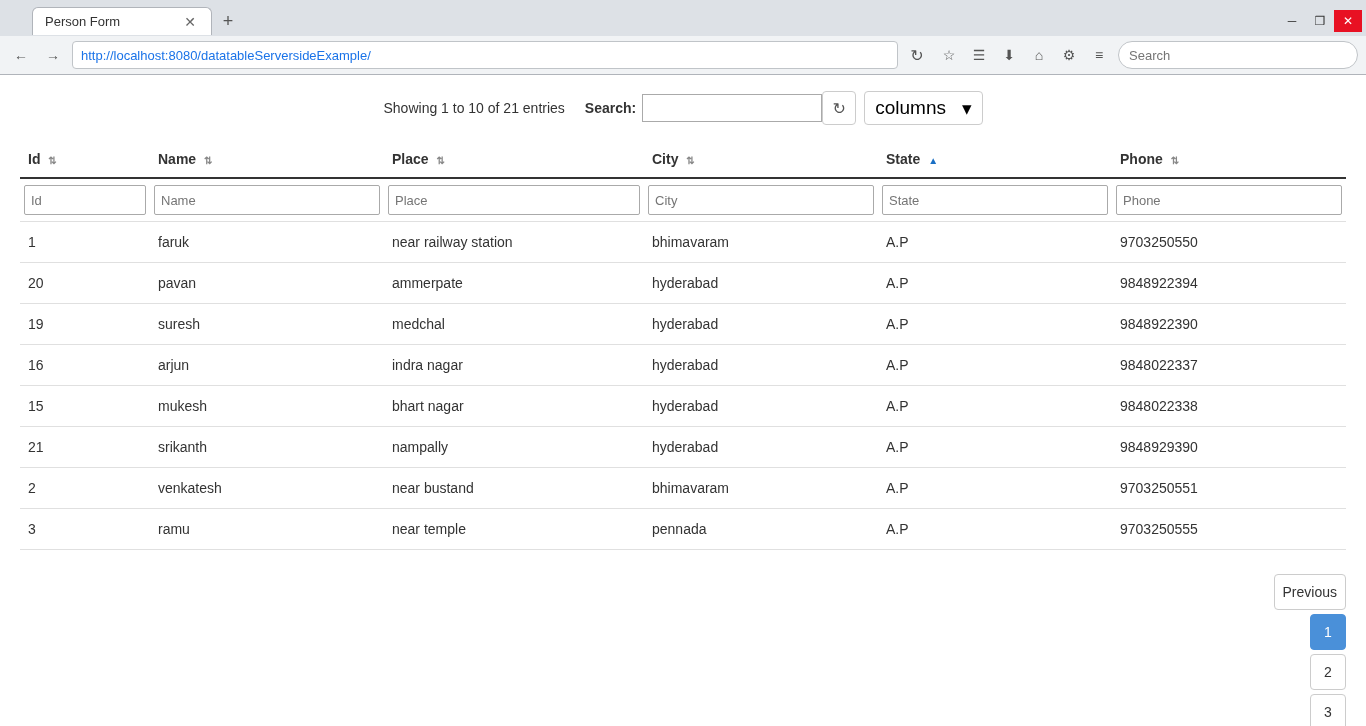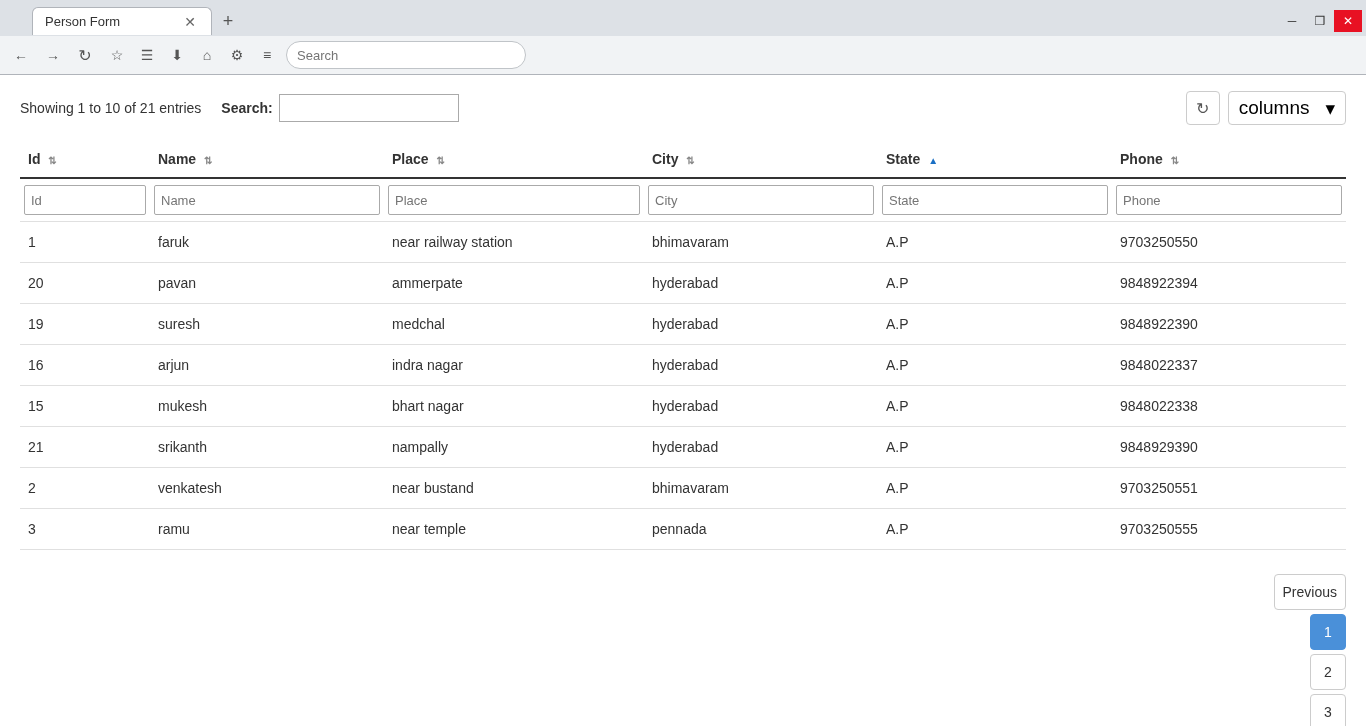--- a/index.html
+++ b/index.html
@@ -21,21 +21,21 @@
     .url-bar { flex: 1; height: 28px; border: 1px solid #c0c4c8; border-radius: 4px; padding: 0 8px; font-size: 13px; background: #fff; color: #1a73e8; }
     .refresh-btn { width: 26px; height: 26px; display: flex; align-items: center; justify-content: center; cursor: pointer; color: #555; font-size: 16px; }
     .search-bar { width: 240px; height: 28px; border: 1px solid #c0c4c8; border-radius: 14px; padding: 0 10px; font-size: 13px; background: #fff; }
     .addr-icons { display: flex; gap: 4px; align-items: center; }
     .addr-icon { width: 26px; height: 26px; display: flex; align-items: center; justify-content: center; cursor: pointer; color: #555; font-size: 14px; border-radius: 50%; }
 
     
     .page-content { padding: 16px 20px; }
 
     
-    .top-bar { display: flex; align-items: center; justify-content: space-between; margin-bottom: 16px; }
+    .top-bar { display: flex; align-items: center; justify-content: center; margin-bottom: 16px; }
     .search-label { font-weight: bold; margin-right: 6px; }
     .search-input { height: 28px; border: 1px solid #aaa; padding: 0 6px; font-size: 14px; width: 180px; }
     .top-actions { display: flex; align-items: center; gap: 8px; }
     .refresh-icon-btn { width: 34px; height: 34px; border: 1px solid #ccc; background: #fff; border-radius: 4px; display: flex; align-items: center; justify-content: center; cursor: pointer; font-size: 16px; color: #555; }
     .columns-btn { height: 34px; border: 1px solid #ccc; background: #fff; border-radius: 4px; padding: 0 10px; font-size: 19px; cursor: pointer; display: flex; align-items: center; gap: 16px; }
 
     
     .data-table { width: 100%; border-collapse: collapse; }
     .data-table th {
       text-align: left;
@@ -89,20 +89,21 @@
     <div class="window-controls">
       <button class="win-btn">─</button>
       <button class="win-btn">❒</button>
       <button class="win-btn close">✕</button>
     </div>
   </div>
 
   <div class="address-bar">
     <button class="nav-btn">←</button>
     <button class="nav-btn">→</button>
+    <input class="url-bar" type="text" value="http://localhost:8080/datatableServersideExample/" style="">
     <span class="refresh-btn">↻</span>
     <div class="addr-icons">
       <span class="addr-icon">☆</span>
       <span class="addr-icon">☰</span>
       <span class="addr-icon">⬇</span>
       <span class="addr-icon">⌂</span>
       <span class="addr-icon">⚙</span>
       <span class="addr-icon">≡</span>
     </div>
     <input class="search-bar" type="text" placeholder="Search" style="">

